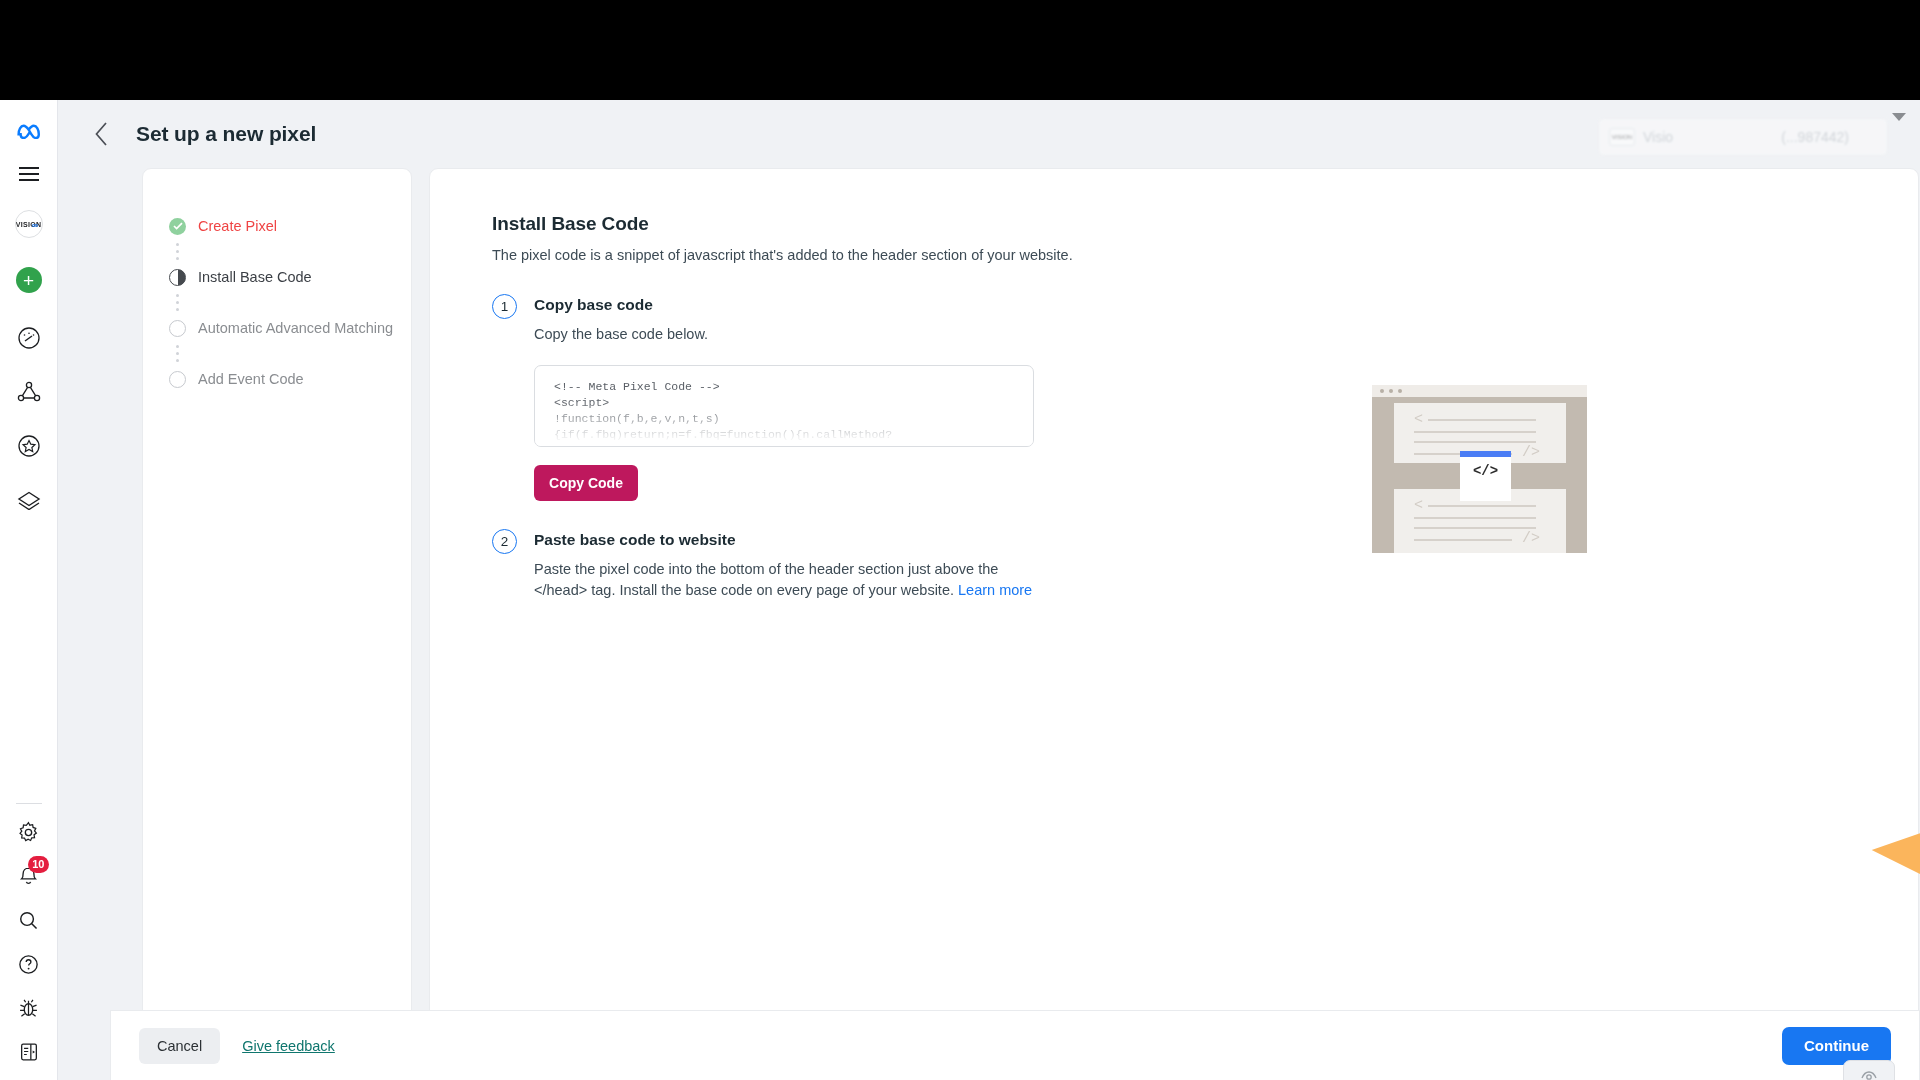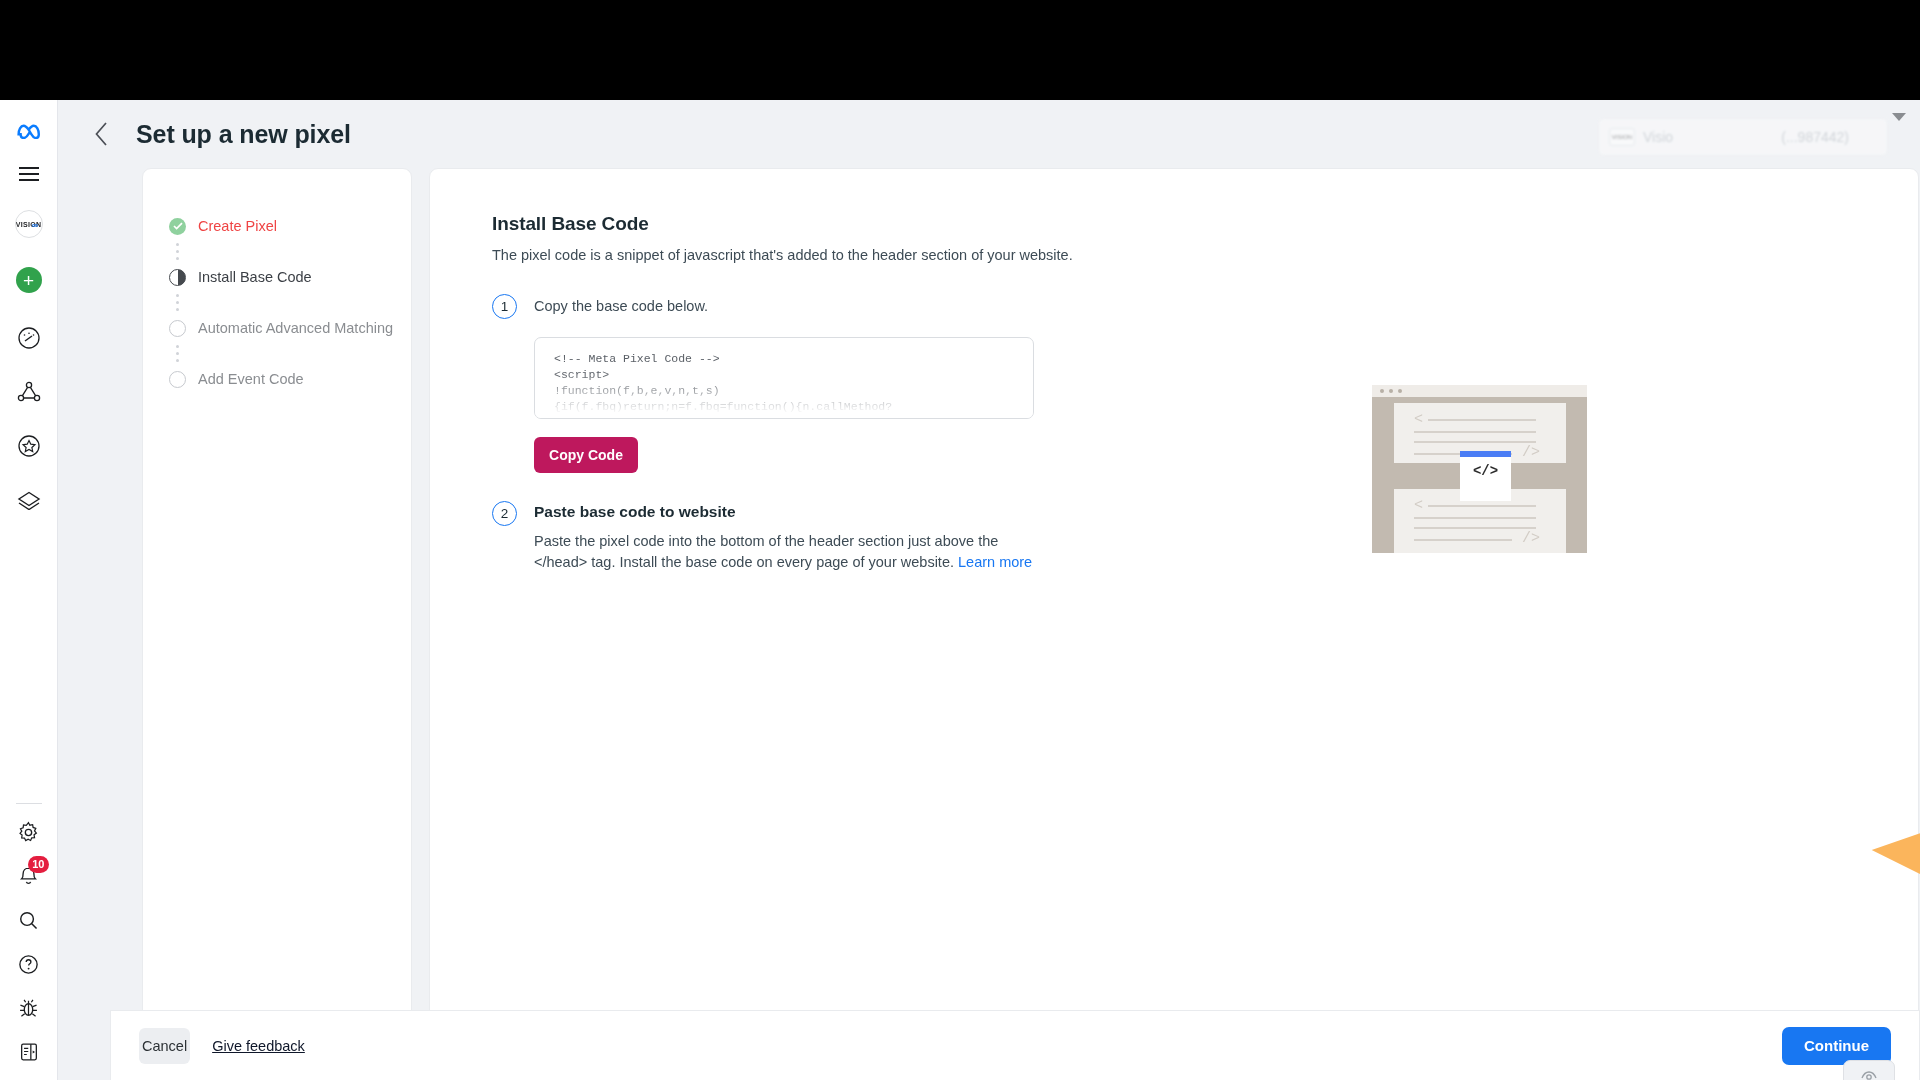--- a/index.html
+++ b/index.html
@@ -54,21 +54,21 @@
   
   .page-header {
     position:absolute; left:0; top:0; width:100%; height:68px;
     display:flex; align-items:center; padding-left: 28px;
   }
   .back-chevron {
     width:30px; height:30px; display:flex; align-items:center; justify-content:center;
     color:#4b4f56;
   }
   .page-title {
-    font-size: 25px; font-weight: bold; color:#1c2b33; margin-left: 20px; letter-spacing:-0.1px;
+    font-size: 21px; font-weight: bold; color:#1c2b33; margin-left: 20px; letter-spacing:-0.1px;
   }
   .acct-select {
     position:absolute; right: 32px; top: 18px; width: 290px; height: 38px;
     border:1px solid #eceef0; border-radius:6px; background:#fbfbfc;
     display:flex; align-items:center; padding: 0 10px; gap:8px;
     filter: blur(1.2px); opacity:0.55;
   }
   .acct-thumb { width:26px; height:18px; border:1px solid #e2e4e7; border-radius:3px;
     font-size:6px; display:flex; align-items:center; justify-content:center; color:#555; background:#fff;}
   .acct-name { font-size:14px; color:#b9bec4; }
@@ -158,25 +158,25 @@
   .arrow-wrap { position:absolute; left:1420px; top:620px; width:320px; height:360px; pointer-events:none;}
 
   
   .footer {
     position:absolute; left:26px; bottom:0; width: 1810px; height: 70px;
     background:#fff; border-top:1px solid #e9ebee; border-left:1px solid #e9ebee;
     border-right:1px solid #e9ebee;
     display:flex; align-items:center; padding: 0 28px 0 28px;
   }
   .cancel-btn {
-    height:36px; padding: 0 3px; background:#eceef1; border:none; border-radius:6px;
+    height:36px; padding: 0 18px; background:#eceef1; border:none; border-radius:6px;
     font-size:14.5px; color:#2c3135; cursor:pointer; font-family:"Liberation Sans", sans-serif;
   }
   .feedback-link {
-    margin-left: 22px; font-size:14.5px; color:#0f172a; text-decoration:underline; cursor:pointer;
+    margin-left: 22px; font-size:14.5px; color:#0f766e; text-decoration:underline; cursor:pointer;
   }
   .continue-btn {
     margin-left:auto; height:38px; padding:0 22px; background:#1877f2; border:none; border-radius:7px;
     color:#fff; font-size:15px; font-weight:bold; cursor:pointer; font-family:"Liberation Sans", sans-serif;
   }
   .corner-widget {
     position:absolute; right: 24px; bottom: -10px; width:52px; height:30px;
     background:#f0f2f5; border:1px solid #dfe1e5; border-radius:7px 7px 0 0;
     display:flex; align-items:center; justify-content:center; color:#8a8d91;
   }
@@ -358,20 +358,21 @@
 
       <div class="main-card">
         <div class="main-inner">
           <div class="h-title">Install Base Code</div>
           <div class="h-sub">
             <div>The pixel code is a snippet of javascript that's added to the header section of your website.</div>
           </div>
 
           <div class="stepblock">
             <div class="stepnum">1</div>
+            <div class="s-title">Copy base code</div>
             <div class="s-desc">Copy the base code below.</div>
             <div class="code-box">
               <pre>&lt;!-- Meta Pixel Code --&gt;
 &lt;script&gt;
 !function(f,b,e,v,n,t,s)
 {if(f.fbq)return;n=f.fbq=function(){n.callMethod?
 n.callMethod.apply(n,arguments):n.queue.push(arguments)};</pre>
               <div class="code-fade"></div>
             </div>
             <button class="copy-btn">Copy Code</button>

